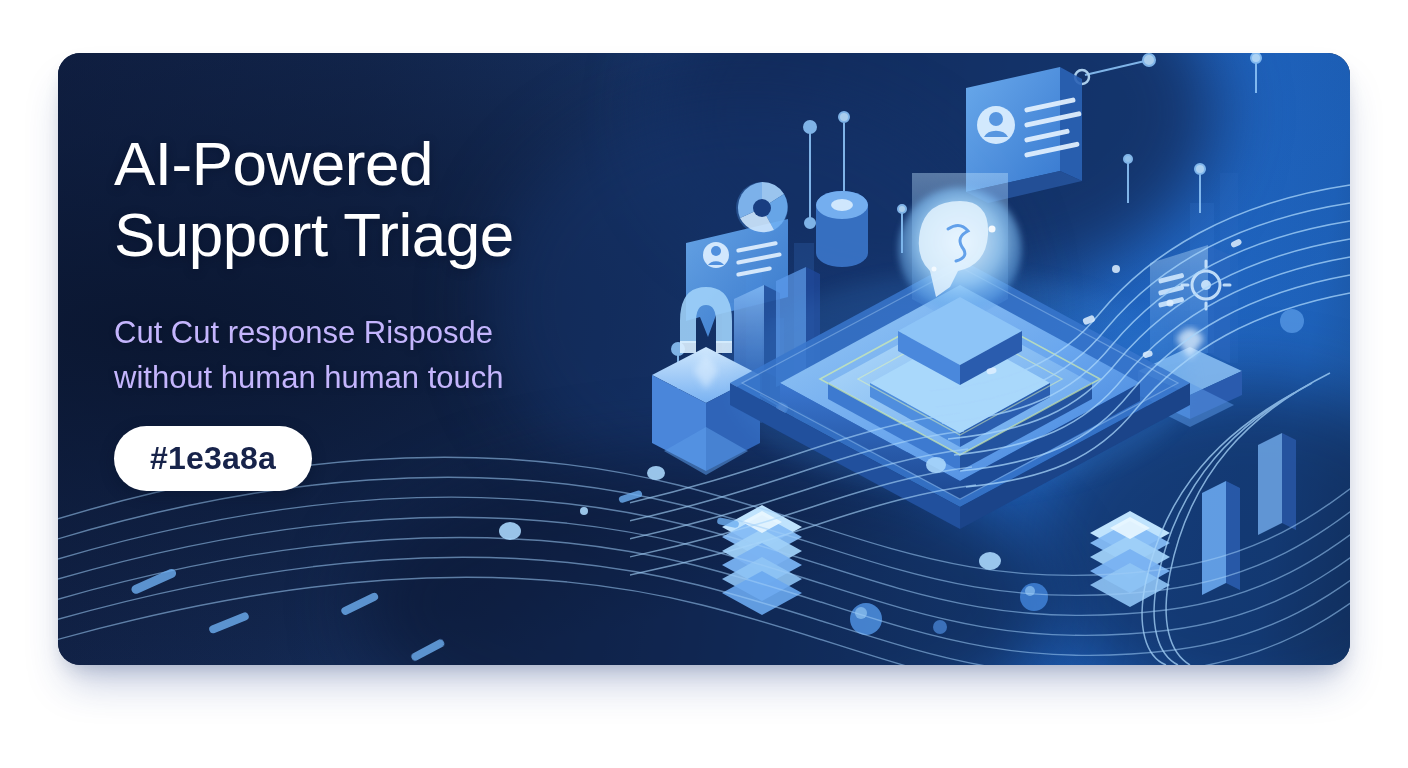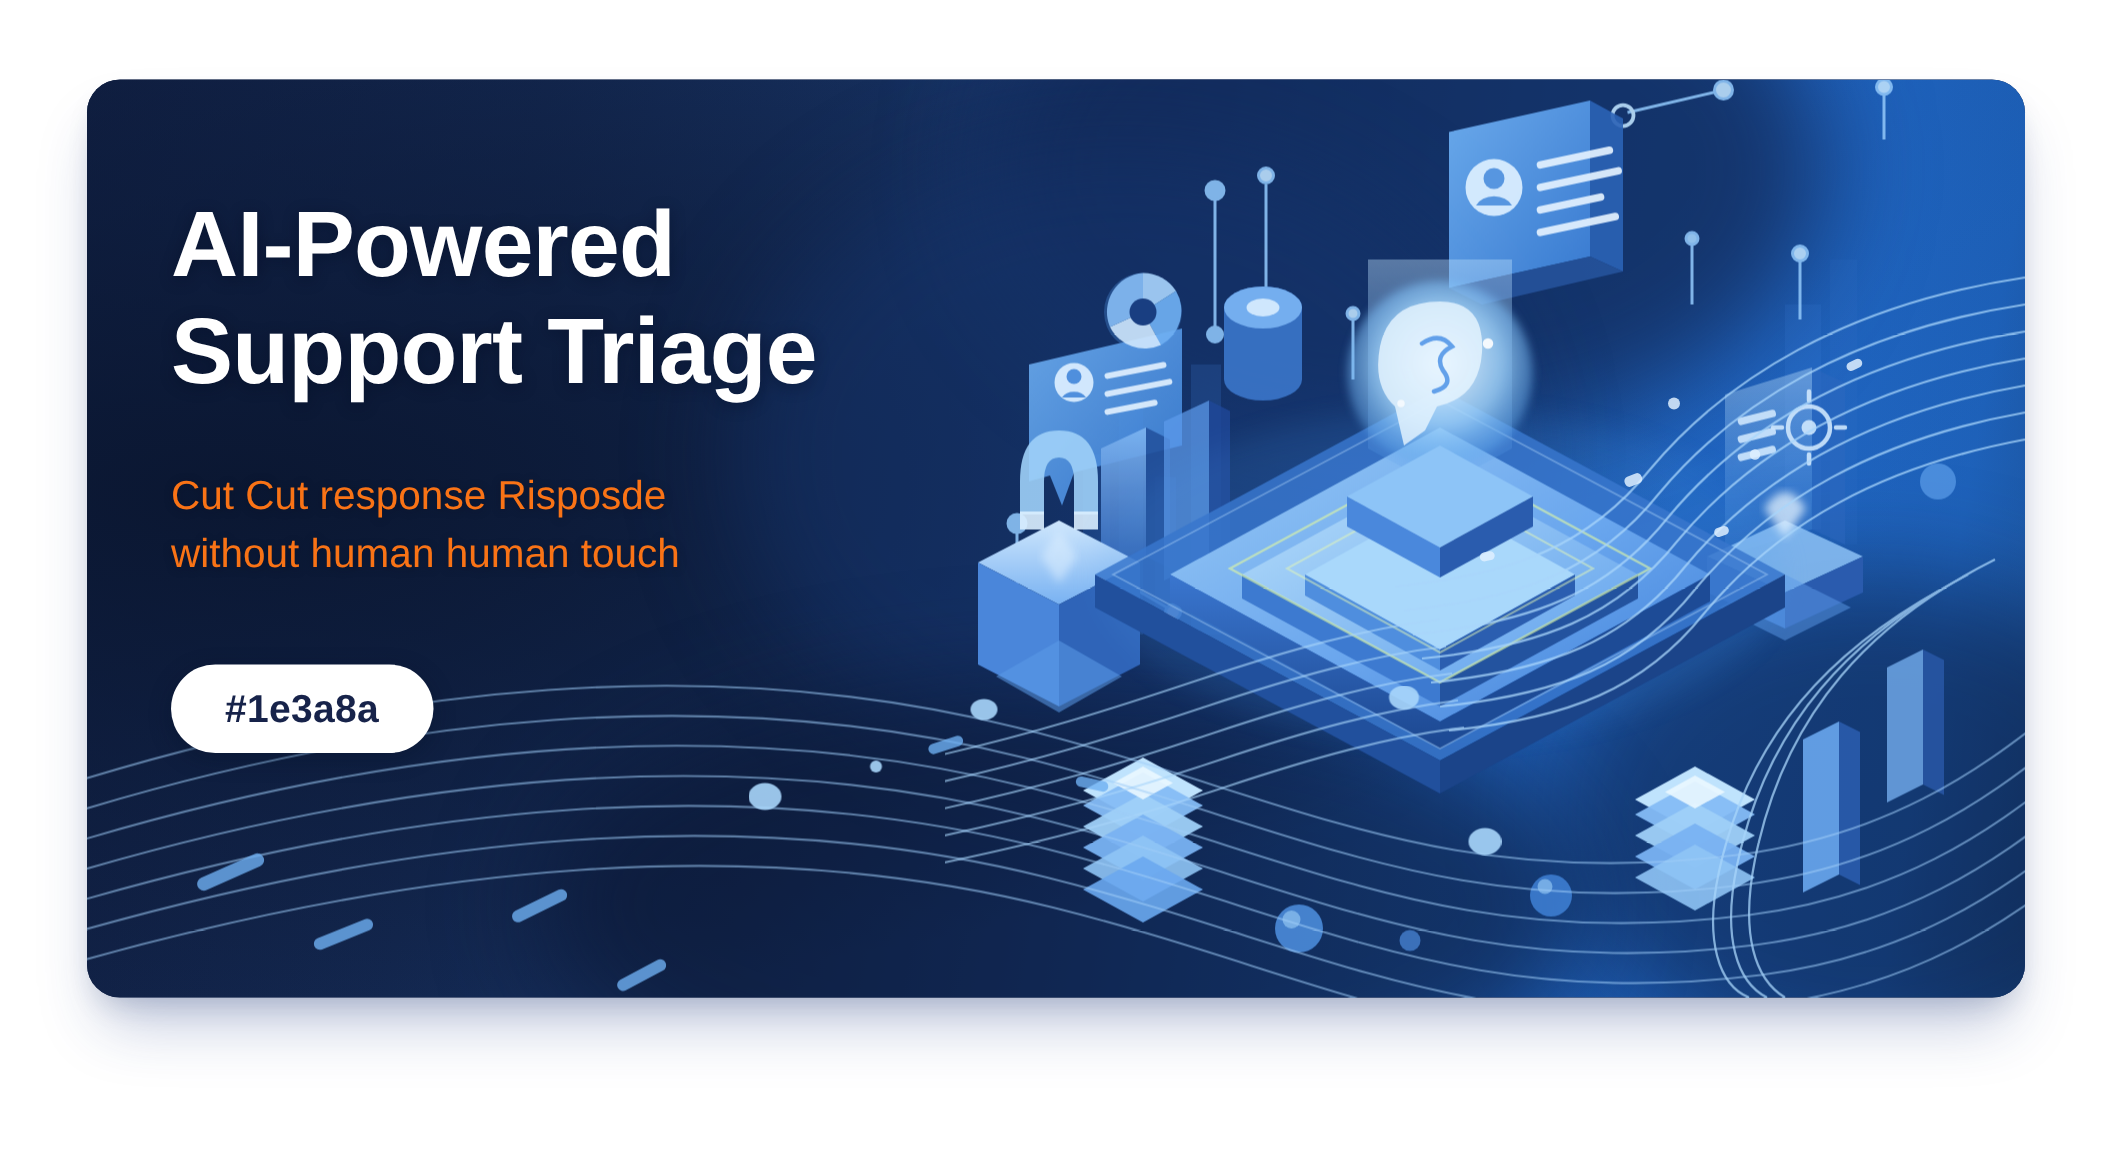--- a/index.html
+++ b/index.html
@@ -67,40 +67,40 @@
     left: 56px;
     top: 75px;
     width: 560px;
     z-index: 30;
   }
   .headline {
     margin: 0;
     color: #ffffff;
     font-size: 62px;
     line-height: 1.15;
-    font-weight: 700;
+    font-weight: 400;
     letter-spacing: -0.5px;
     text-shadow: 0 2px 10px rgba(5,14,35,0.45);
   }
   .headline .line { display: block; }
   .subtitle {
     margin: 40px 0 0 0;
-    color: #f97316;
-    font-size: 27px;
+    color: #c4b5fd;
+    font-size: 31px;
     line-height: 1.45;
     font-weight: 400;
     text-shadow: 0 1px 6px rgba(5,14,35,0.35);
   }
   .subtitle .line { display: block; }
   .color-pill {
-    margin-top: 54px;
+    margin-top: 26px;
     display: inline-block;
     background: #ffffff;
     color: #17234a;
-    font-size: 26px;
+    font-size: 32px;
     font-weight: 700;
     letter-spacing: 0.2px;
     padding: 14px 36px;
     border-radius: 999px;
     box-shadow: 0 4px 14px rgba(6,16,40,0.35);
   }
 
   
   .illustration {
     position: absolute;

